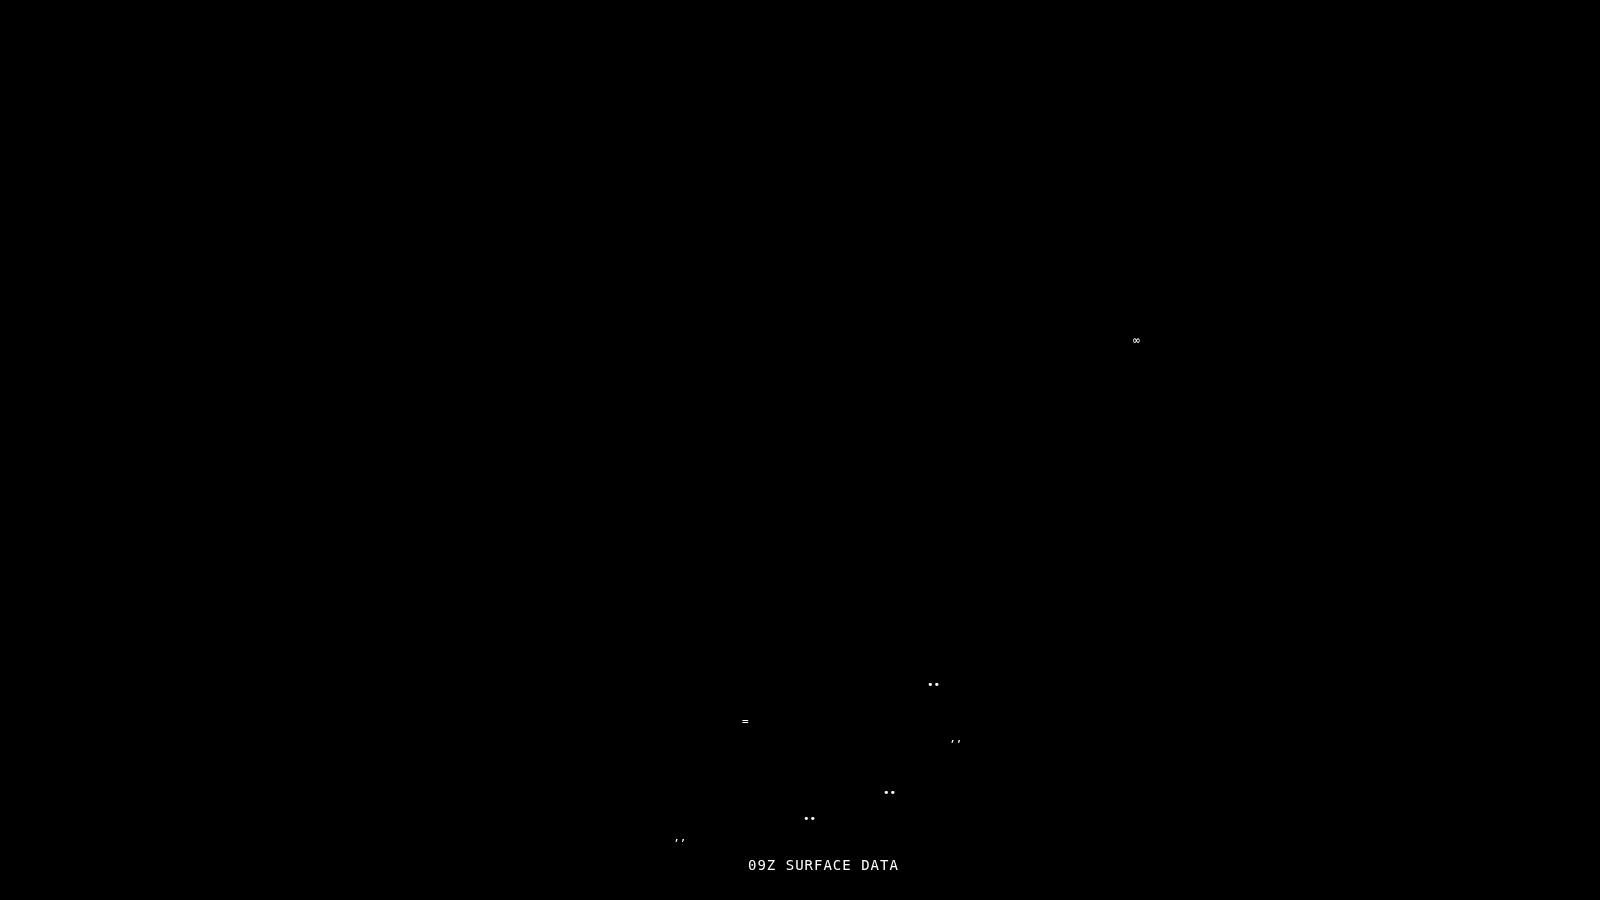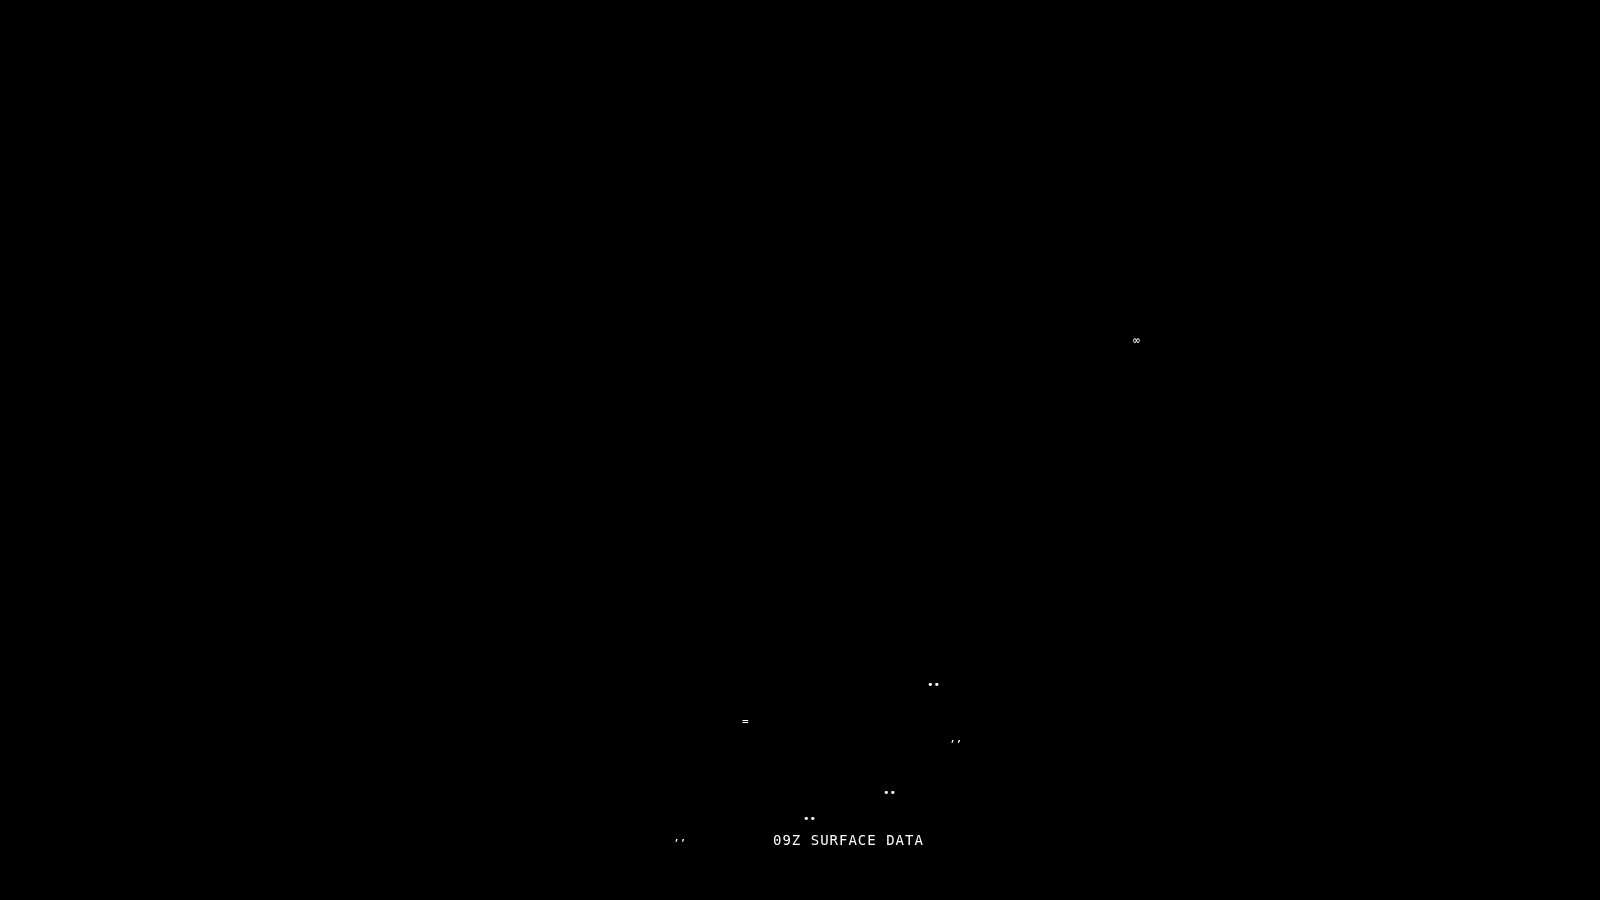--- a/index.html
+++ b/index.html
@@ -56,15 +56,15 @@
   <span class="glyph small" style="left:742px; top:716px;">=</span>
 
   <span class="glyph small" style="left:949px; top:739px;">’’</span>
 
   <span class="glyph small" style="left:883px; top:787px;">••</span>
 
   <span class="glyph small" style="left:803px; top:813px;">••</span>
 
   <span class="glyph small" style="left:673px; top:838px;">’’</span>
 
-  <span class="title-label" style="left:748px; top:832px;margin-left:25px;">09Z SURFACE DATA</span>
+  <span class="title-label" style="left:748px; top:857px;">09Z SURFACE DATA</span>
 
 </div>
 
 </body></html>

